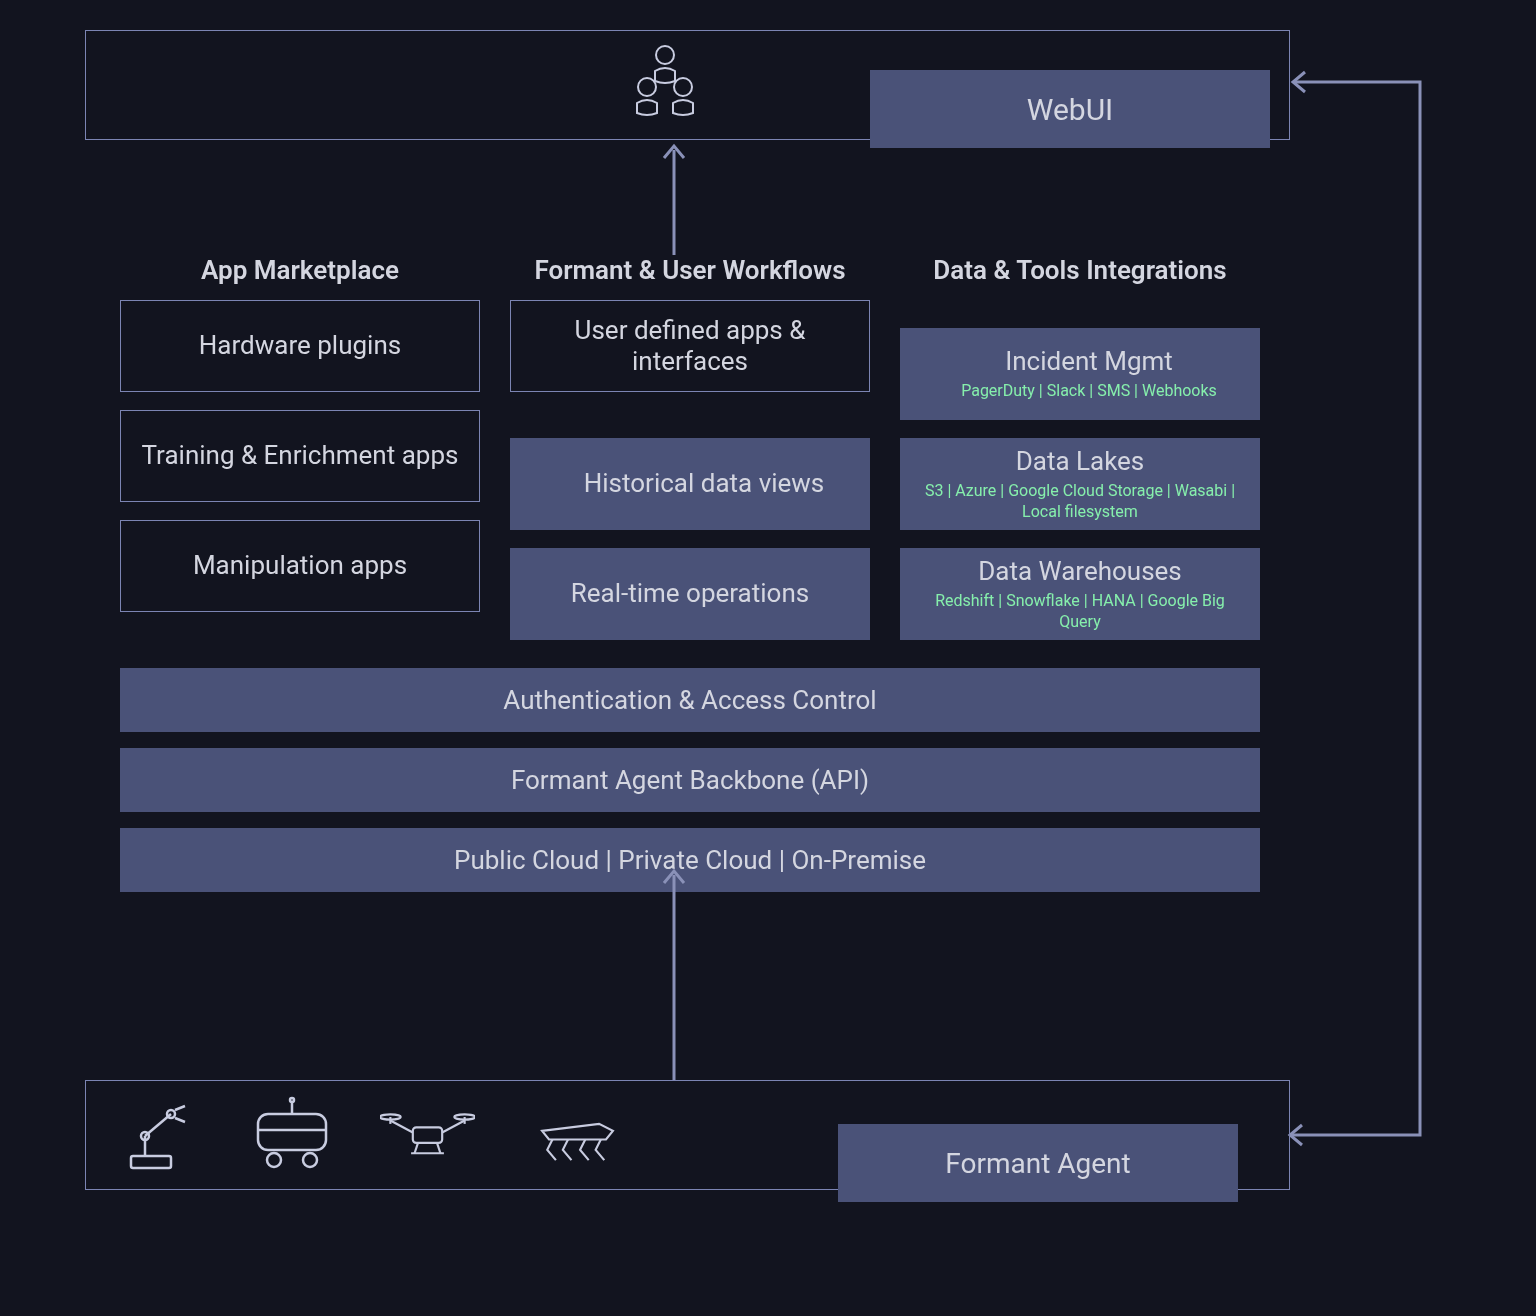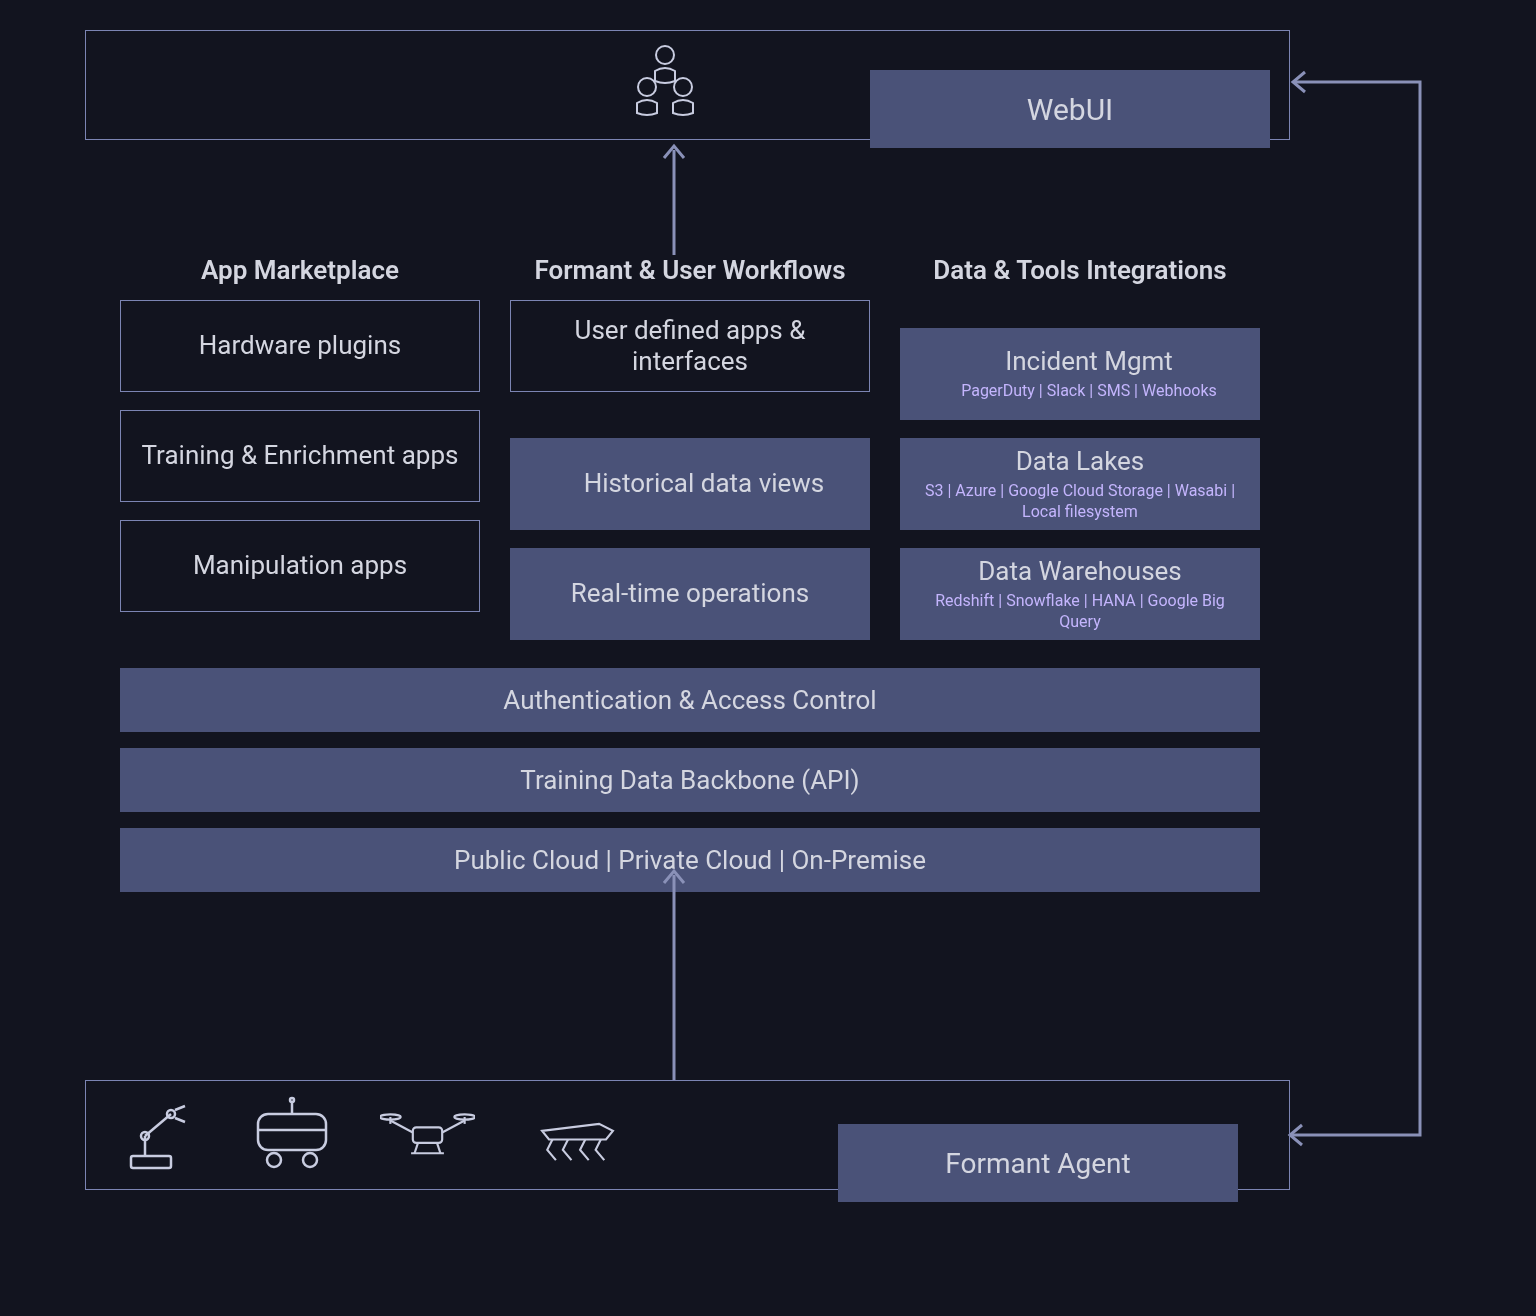--- a/index.html
+++ b/index.html
@@ -55,21 +55,21 @@
     width: 360px;
     height: 92px;
     display: flex;
     flex-direction: column;
     align-items: center;
     justify-content: center;
     text-align: center;
     padding: 6px 18px;
   }
   .col-box .title { font-size: 26px; font-weight: 400; line-height: 1.2; }
-  .col-box .sub { font-size: 16px; color: #c4b5fd; margin-top: 4px; line-height: 1.3; }
+  .col-box .sub { font-size: 16px; color: #86efac; margin-top: 4px; line-height: 1.3; }
 
   
   .wide-bar {
     position: absolute;
     left: 120px;
     width: 1140px;
     height: 64px;
     display: flex;
     align-items: center;
     justify-content: center;
@@ -161,21 +161,21 @@
   </div>
   <div class="col-box box filled" style="left:900px; top:520px;">
     <div class="title">Data Warehouses</div>
     <div class="sub">Redshift | Snowflake | HANA | Google Big Query</div>
   </div>
 
   <div class="wide-bar box filled" style="top:640px;">
     <span>Authentication &amp; Access Control</span>
   </div>
   <div class="wide-bar box filled" style="top:720px;">
-    <span>Training Data Backbone (API)</span>
+    <span>Formant Agent Backbone (API)</span>
   </div>
   <div class="wide-bar box filled" style="top:800px;">
     <span>Public Cloud   |  Private Cloud  |  On-Premise</span>
   </div>
 
   <svg class="arrow" style="left:654px; top:865px; width:40px; height:215px;">
     <line x1="20" y1="215" x2="20" y2="10" stroke="#8a91b8" stroke-width="3"></line>
     <path d="M 10 18 L 20 6 L 30 18" stroke="#8a91b8" stroke-width="3" fill="none"></path>
   </svg>
 

